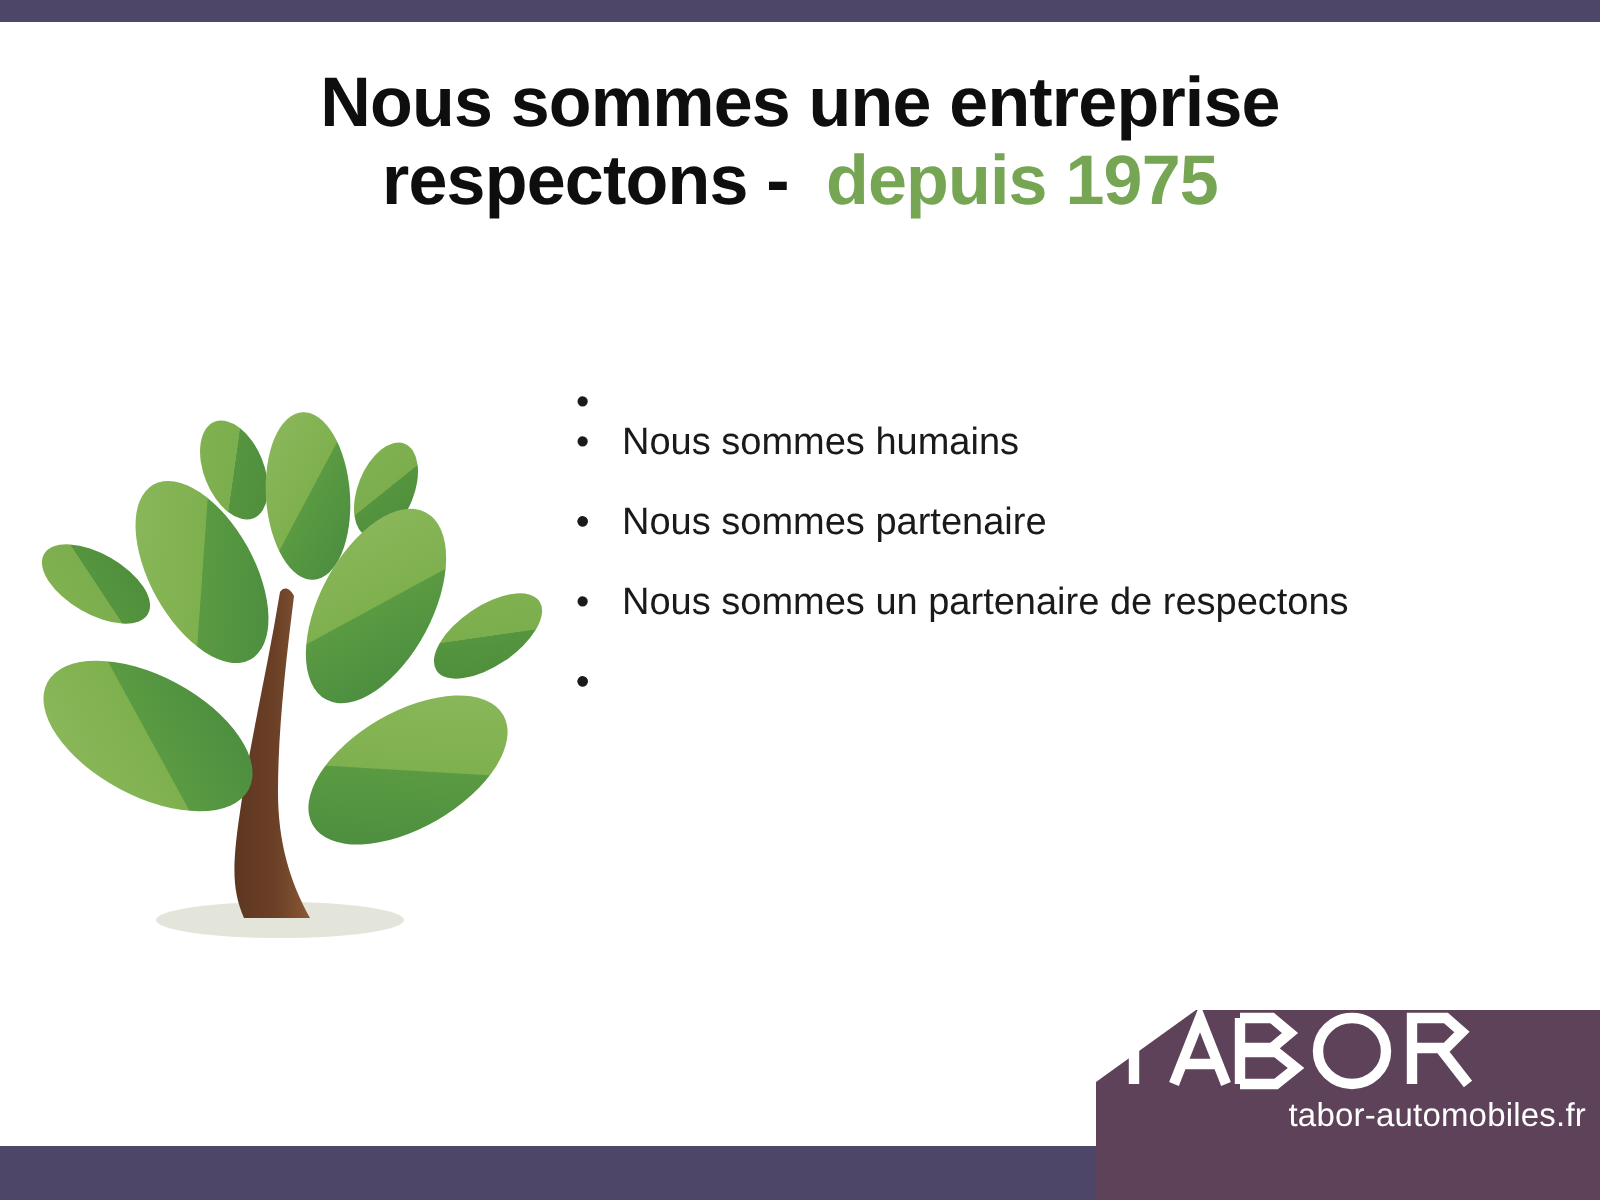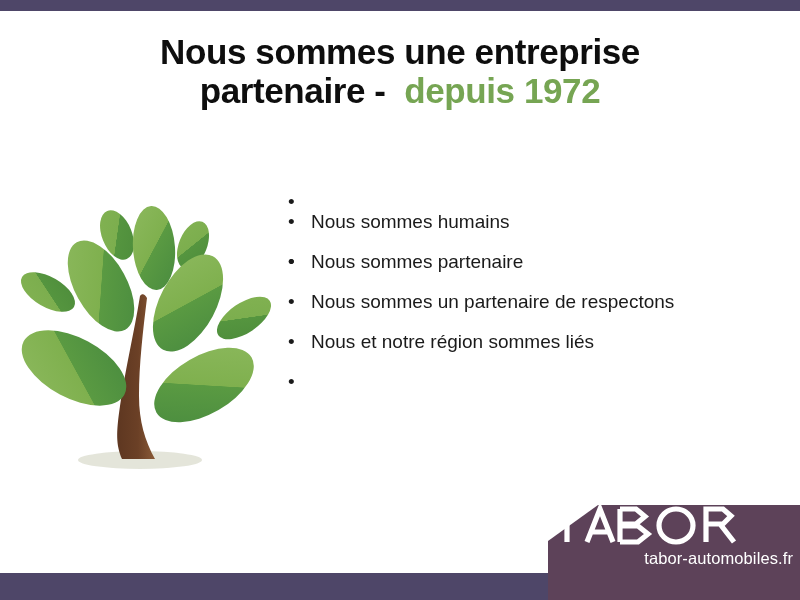--- a/index.html
+++ b/index.html
@@ -131,21 +131,21 @@
 </style>
 </head>
 <body>
 
 <div id="slide">
 
   <div id="band-top" class="band"></div>
 
   <div id="title-block">
     <span class="title-line">Nous sommes une entreprise</span>
-    <span class="title-line"><span>partenaire -  </span><span class="title-accent">depuis 1972</span></span>
+    <span class="title-line"><span>respectons -  </span><span class="title-accent">depuis 1975</span></span>
   </div>
 
   <div id="tree-illustration">
     <svg viewBox="0 0 268 298" width="268" height="298" xmlns="http://www.w3.org/2000/svg">
       <defs>
         <linearGradient id="leafA" x1="0" y1="0" x2="1" y2="1">
           <stop offset="0%" stop-color="#82b252"></stop>
           <stop offset="50%" stop-color="#7cae4e"></stop>
           <stop offset="50.5%" stop-color="#55953f"></stop>
           <stop offset="100%" stop-color="#4d8c3b"></stop>
@@ -210,21 +210,20 @@
     <li class="bullet-item">
       <span class="bullet-dot">•</span>
       <span>Nous sommes partenaire</span>
     </li>
     <li class="bullet-item">
       <span class="bullet-dot">•</span>
       <span>Nous sommes un partenaire de respectons</span>
     </li>
     <li class="bullet-item">
       <span class="bullet-dot">•</span>
-      <span>Nous et notre région sommes liés</span>
     </li>
     <li class="bullet-item">
       <span class="bullet-dot">•</span>
     </li>
   </ul>
 
   <div id="band-bottom" class="band"></div>
 
   <div id="logo-panel">
     <svg viewBox="0 0 252 95" width="252" height="95" xmlns="http://www.w3.org/2000/svg">

